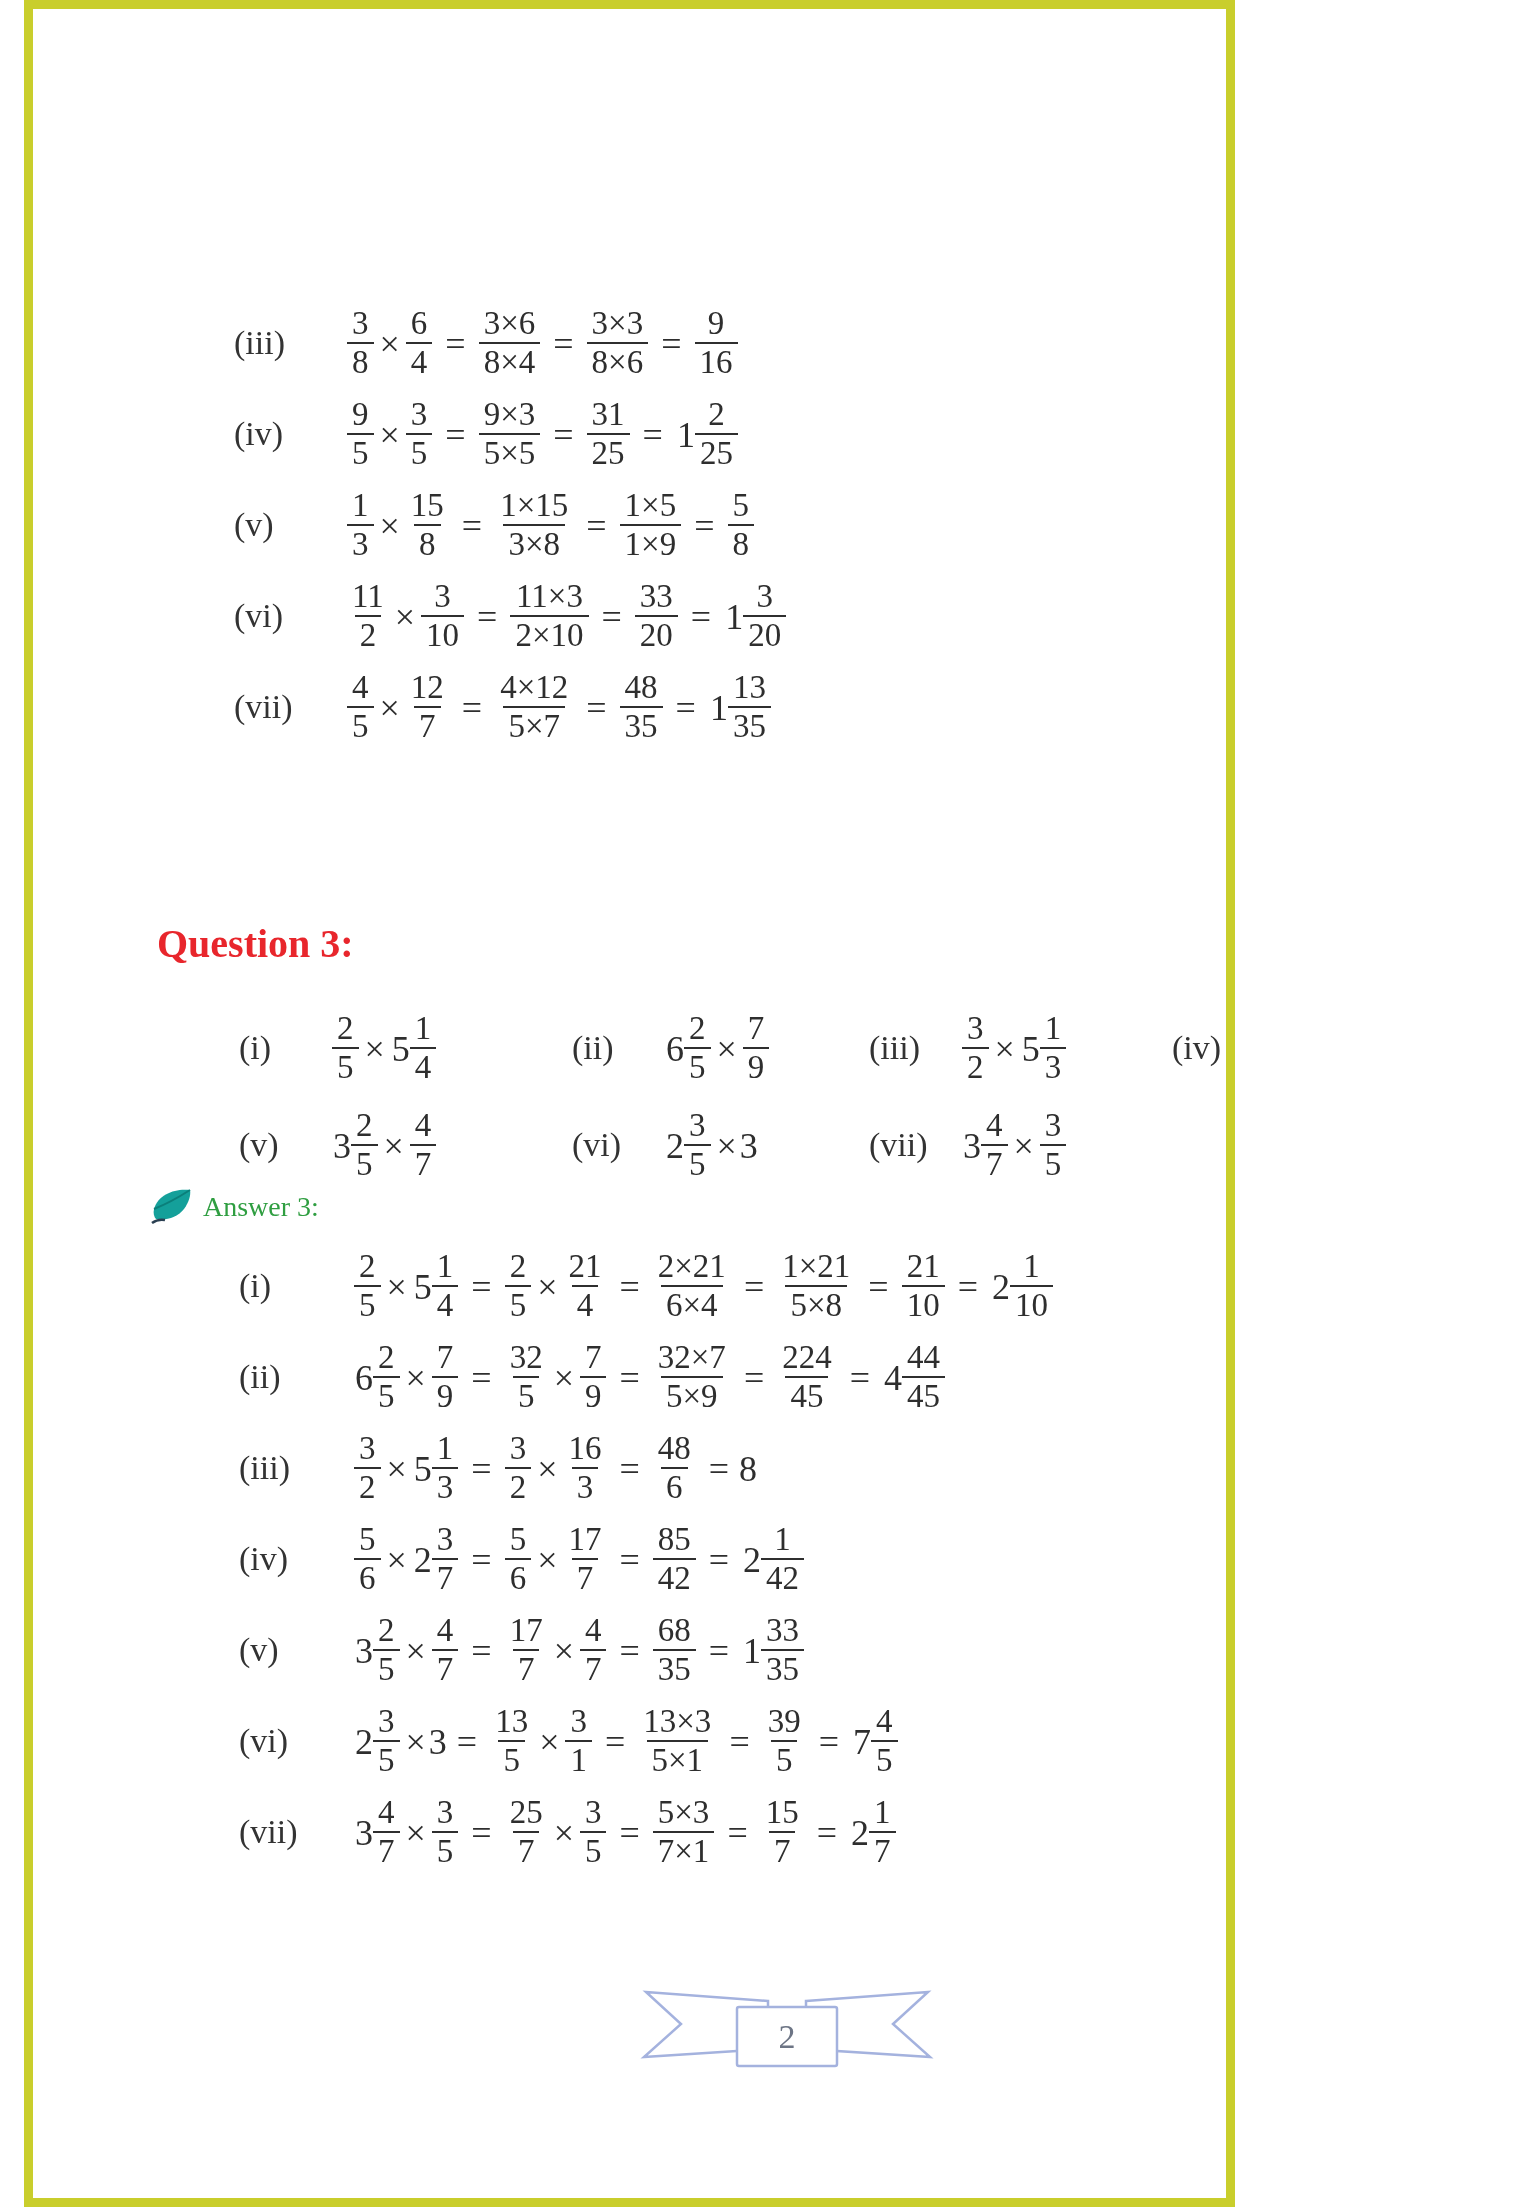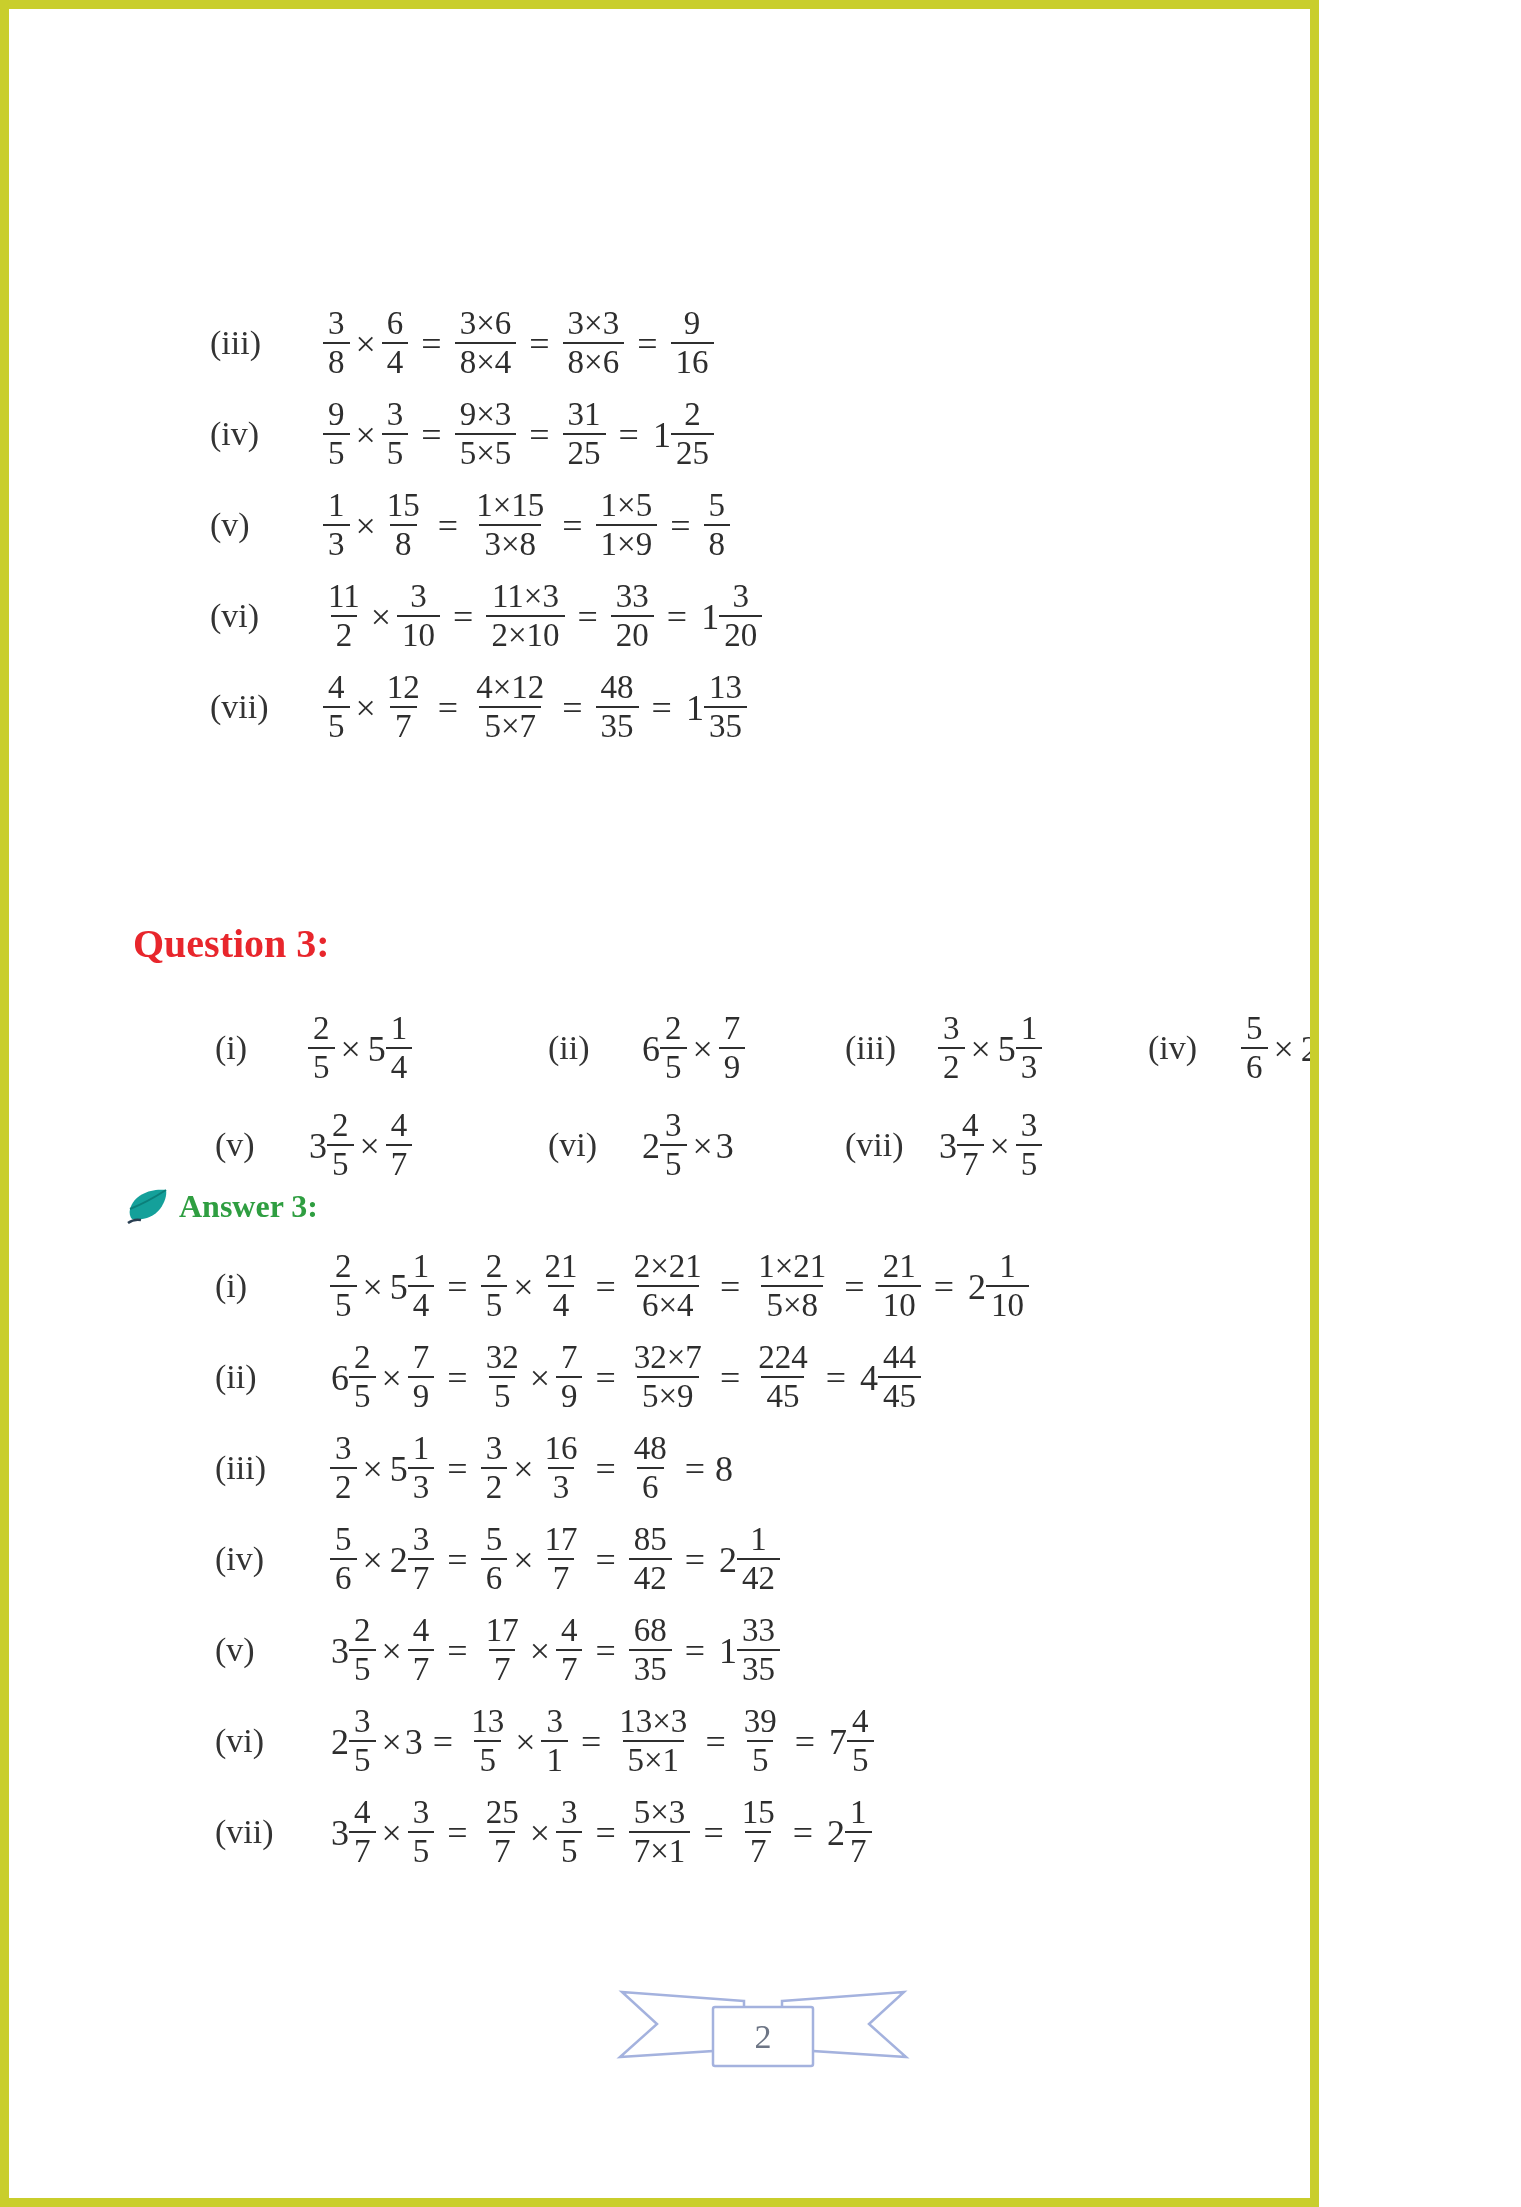--- a/index.html
+++ b/index.html
@@ -1,24 +1,25 @@
 <!DOCTYPE html>
 <html><head>
 <meta charset="utf-8">
 <style>
   html,body{margin:0;padding:0;background:#ffffff;}
   .page{
     position:relative;
-    width:1319px;height:2207px;
+    width:1211px;height:2207px;
     box-sizing:border-box;
     background:#ffffff;
     border:9px solid #c9ce2c;
     font-family:"Liberation Serif","DejaVu Serif",serif;
     color:#2e2e2e;
     overflow:hidden;
+    margin-left:24px;
   }
   
   .mrow{display:flex;align-items:center;height:91px;}
   .mlabel{font-size:34px;color:#333;flex:none;}
   #intro-rows .mlabel{width:110px;}
   #a-rows .mlabel{width:112px;}
   .meq{display:inline-flex;align-items:center;flex-wrap:nowrap;}
   .frac{display:inline-flex;flex-direction:column;align-items:center;
         margin:0 3px;line-height:1.12;font-size:33px;color:#2e2e2e;}
   .frac .num,.frac .den{padding:0 5px;text-align:center;white-space:nowrap;}
@@ -33,21 +34,21 @@
   .q-title{position:absolute;left:124px;top:912px;margin:0;
            font-size:40px;font-weight:bold;color:#e8262c;line-height:1.15;text-align:right;}
   .prompt{position:absolute;left:126px;top:955px;margin:0;
           font-size:36px;color:#1d1d1d;line-height:1.2;}
   #q-row1,#q-row2{position:absolute;left:0;width:100%;height:100px;}
   #q-row1{top:989px;}
   #q-row2{top:1086px;}
   .qitem{position:absolute;top:0;height:100px;}
   .qitem .mlabel{width:90px;}
   .a-title-wrap{position:absolute;left:117px;top:1178px;display:flex;align-items:center;gap:9px;}
-  .a-title{margin:0;font-size:32px;font-weight:bold;color:#2f9e41;line-height:1.1;}
+  .a-title{margin:0;font-size:28px;font-weight:normal;color:#2f9e41;line-height:1.1;}
   #a-rows{position:absolute;left:206px;top:1231px;}
   
   .ribbon{position:absolute;left:604px;top:1979px;width:300px;height:85px;}
   .ribbon svg{position:absolute;left:0;top:0;}
   .pagenum{position:absolute;left:100px;top:30px;width:100px;text-align:center;
            font-size:34px;color:#6d7585;}
   .leaf-badge{flex:none;}
 </style>
 </head>
 <body>

